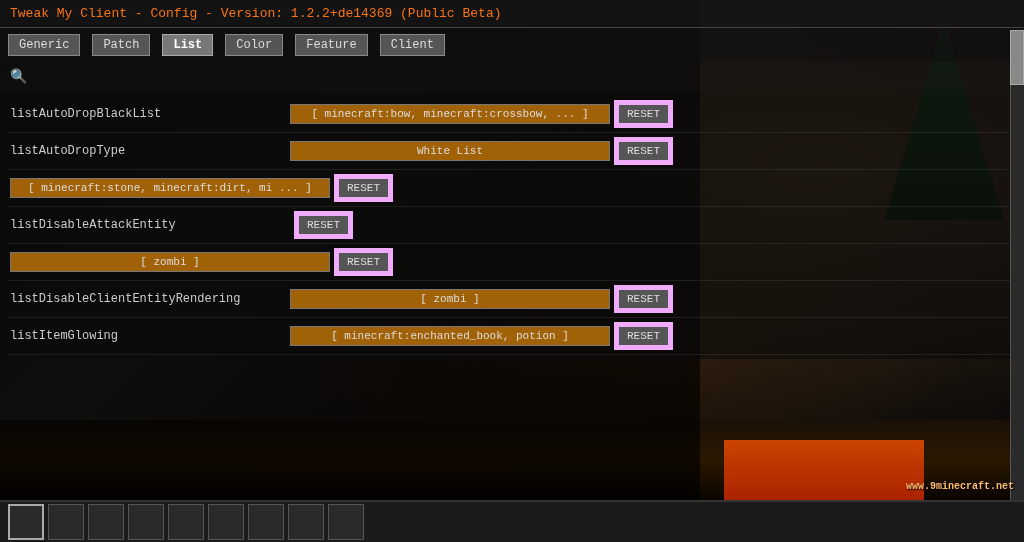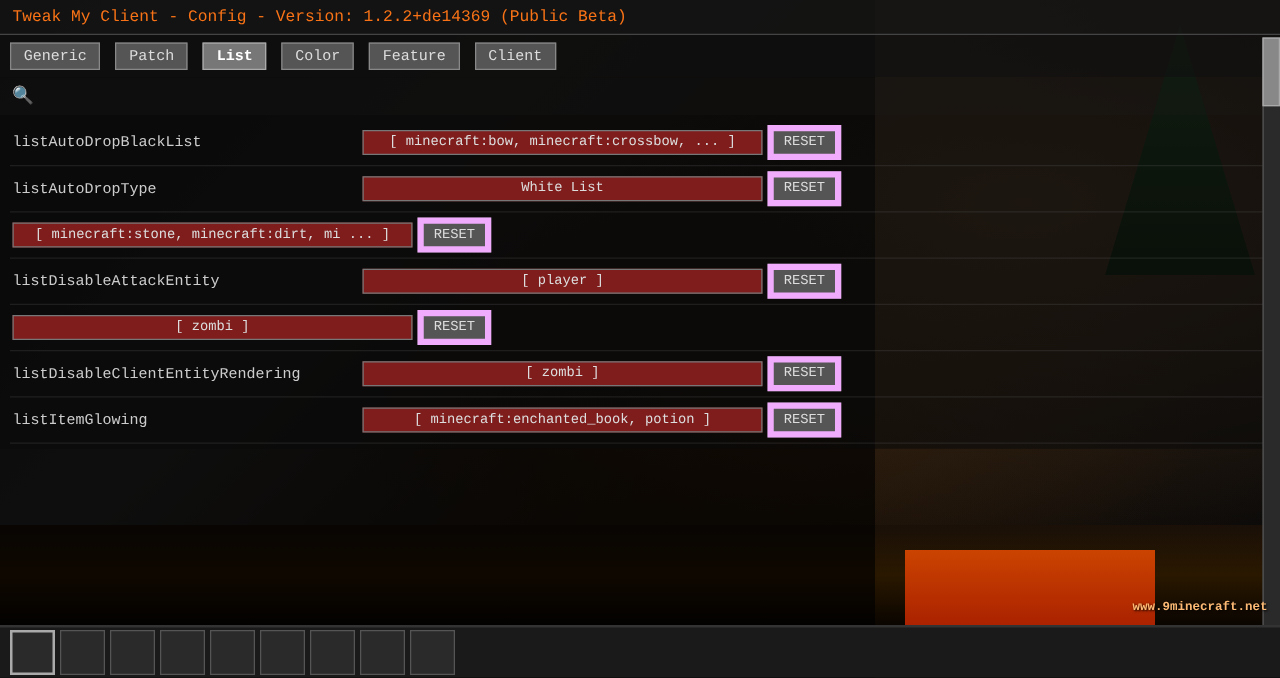--- a/index.html
+++ b/index.html
@@ -107,21 +107,21 @@
     .config-label {
       color: #cccccc;
       font-size: 12px;
       width: 280px;
       flex-shrink: 0;
       font-family: 'Courier New', Courier, monospace;
     }
 
     .config-value {
       flex: 1;
-      background: #7f1d1d;
+      background: #a16207;
       border: 1px solid #777777;
       color: #dddddd;
       font-size: 11px;
       font-family: 'Courier New', Courier, monospace;
       padding: 3px 8px;
       text-align: center;
       cursor: pointer;
       min-width: 280px;
       max-width: 320px;
     }
@@ -266,21 +266,20 @@
       <button class="reset-btn">RESET</button>
     </div>
 
     <div class="config-row">
       <button class="config-value">[ minecraft:stone, minecraft:dirt, mi ... ]</button>
       <button class="reset-btn">RESET</button>
     </div>
 
     <div class="config-row">
       <span class="config-label">listDisableAttackEntity</span>
-      <button class="config-value">[ player ]</button>
       <button class="reset-btn">RESET</button>
     </div>
 
     <div class="config-row">
       <button class="config-value">[ zombi ]</button>
       <button class="reset-btn">RESET</button>
     </div>
 
     <div class="config-row">
       <span class="config-label">listDisableClientEntityRendering</span>

